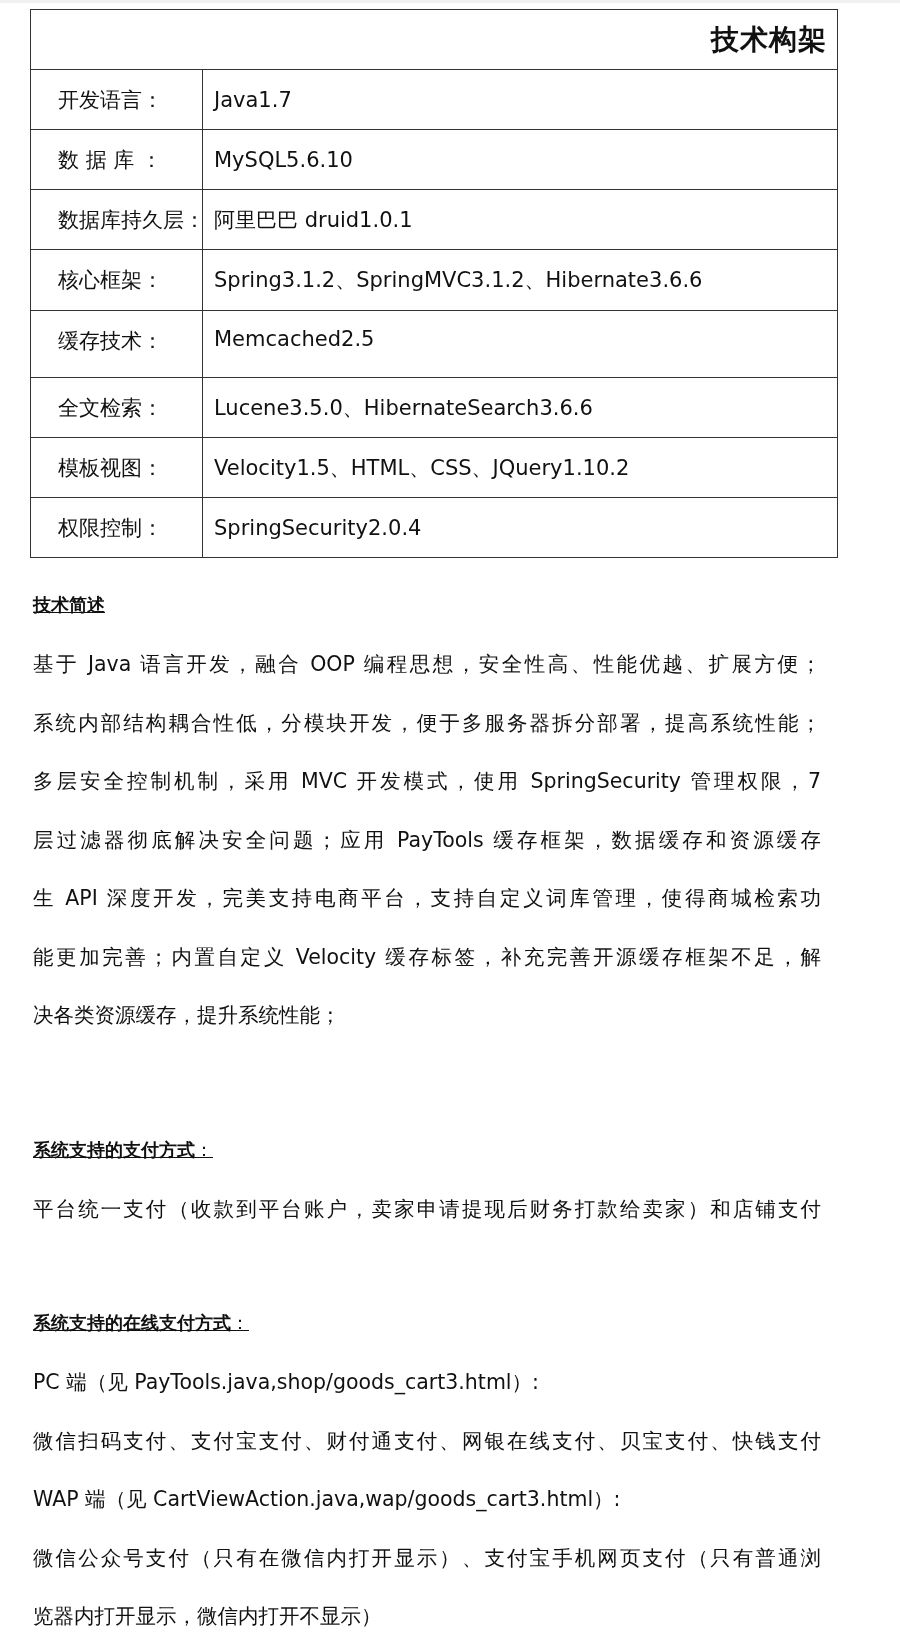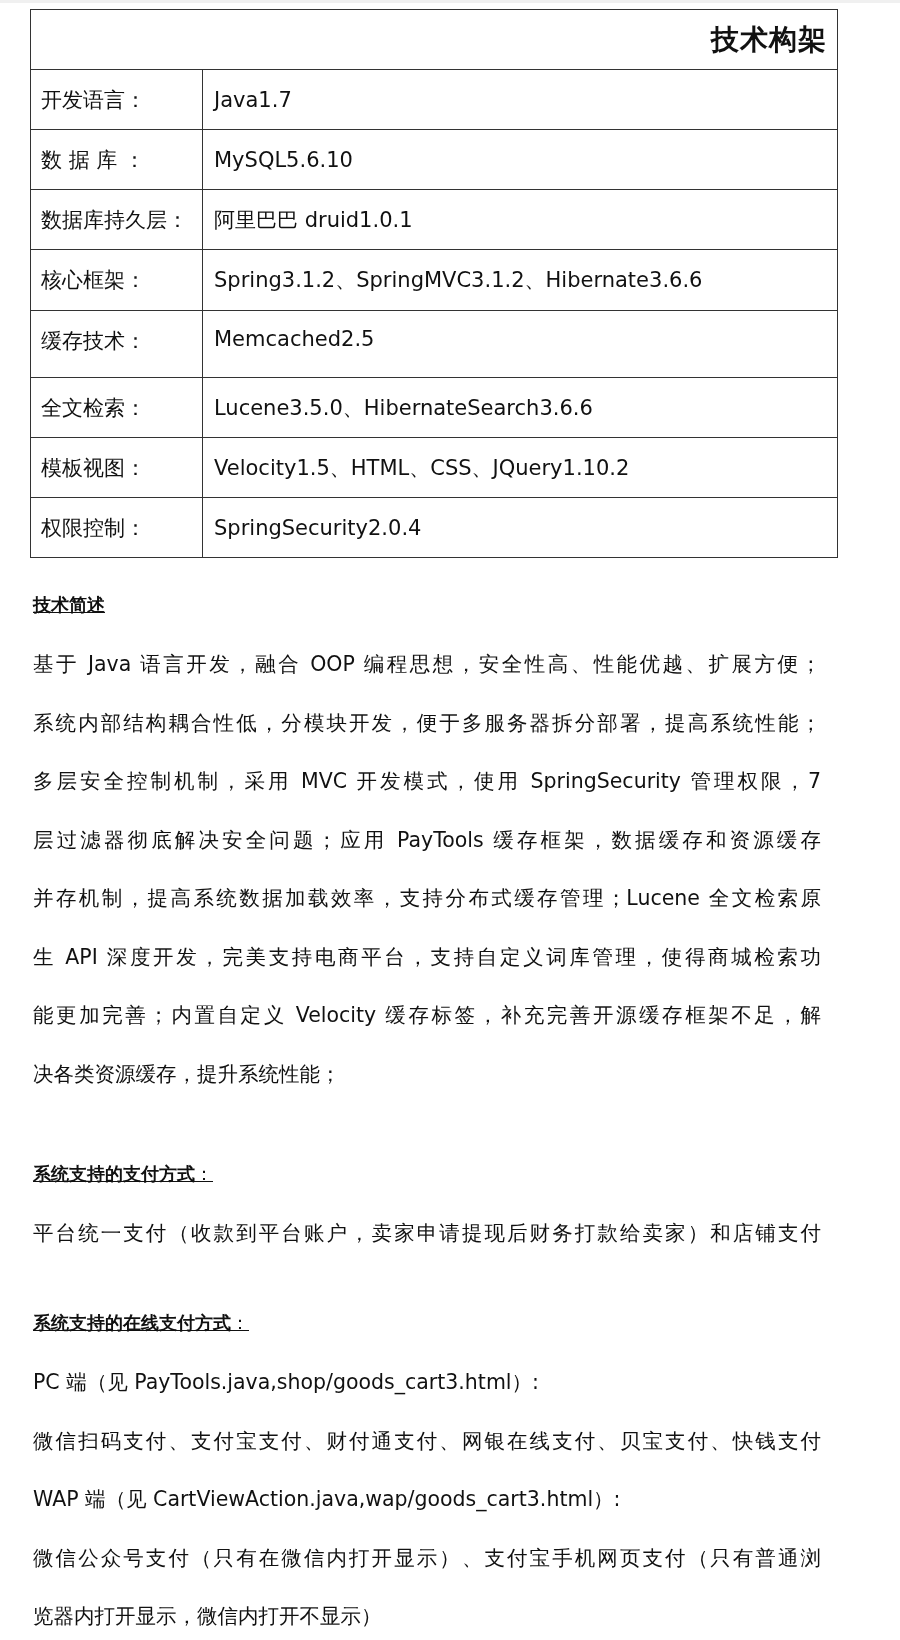--- a/index.html
+++ b/index.html
@@ -17,21 +17,21 @@
   table.tech td, table.tech th {
     border: 1.5px solid #333333;
     font-size: 21px; font-weight: normal;
     text-align: left; vertical-align: middle;
     padding: 0 10px; white-space: nowrap; overflow: hidden;
   }
   table.tech th.title {
     height: 58px; text-align: right; font-size: 28px; font-weight: bold; letter-spacing: 1px;
   }
   table.tech col.c1 { width: 172px; }
-  table.tech td.key { padding-left: 10px; }
+  table.tech td.key { padding-left: 27px; }
   table.tech td.val { padding-left: 11px; }
 
   .section { position: absolute; left: 33px; width: 788px; }
   .h2 { font-size: 18px; font-weight: bold; height: 60px; line-height: 60px; white-space: nowrap; text-decoration: underline; }
   .h2 .colon { font-weight: normal; }
   .line {
     font-size: 20.5px; height: 58.5px; line-height: 58.5px;
     white-space: nowrap; text-align: justify; text-align-last: justify;
   }
   .line.last { text-align-last: left; }
@@ -85,27 +85,26 @@
   </tr>
 </tbody>
   </table>
 
 <div class="section" style="top:575px">
   <div class="h2">技术简述</div>
   <div class="line">基于 Java 语言开发，融合 OOP 编程思想，安全性高、性能优越、扩展方便；</div>
   <div class="line">系统内部结构耦合性低，分模块开发，便于多服务器拆分部署，提高系统性能；</div>
   <div class="line">多层安全控制机制，采用 MVC 开发模式，使用 SpringSecurity 管理权限，7</div>
   <div class="line">层过滤器彻底解决安全问题；应用 PayTools 缓存框架，数据缓存和资源缓存</div>
-  <div class="line">并存机制，提高系统数据加载效率，支持分布式缓存管理；Lucene 全文检索原</div>
   <div class="line">生 API 深度开发，完美支持电商平台，支持自定义词库管理，使得商城检索功</div>
   <div class="line">能更加完善；内置自定义 Velocity 缓存标签，补充完善开源缓存框架不足，解</div>
   <div class="line last">决各类资源缓存，提升系统性能；</div>
 </div>
 
-<div class="section" style="top:1144px">
+<div class="section" style="top:1120px">
   <div class="h2"><span>系统支持的支付方式</span><span class="colon">：</span></div>
   <div class="line">平台统一支付（收款到平台账户，卖家申请提现后财务打款给卖家）和店铺支付</div>
 </div>
 
 <div class="section" style="top:1293px">
   <div class="h2"><span>系统支持的在线支付方式</span><span class="colon">：</span></div>
   <div class="line left">PC 端（见 PayTools.java,shop/goods_cart3.html）:</div>
   <div class="line">微信扫码支付、支付宝支付、财付通支付、网银在线支付、贝宝支付、快钱支付</div>
   <div class="line left">WAP 端（见 CartViewAction.java,wap/goods_cart3.html）:</div>
   <div class="line">微信公众号支付（只有在微信内打开显示）、支付宝手机网页支付（只有普通浏</div>

